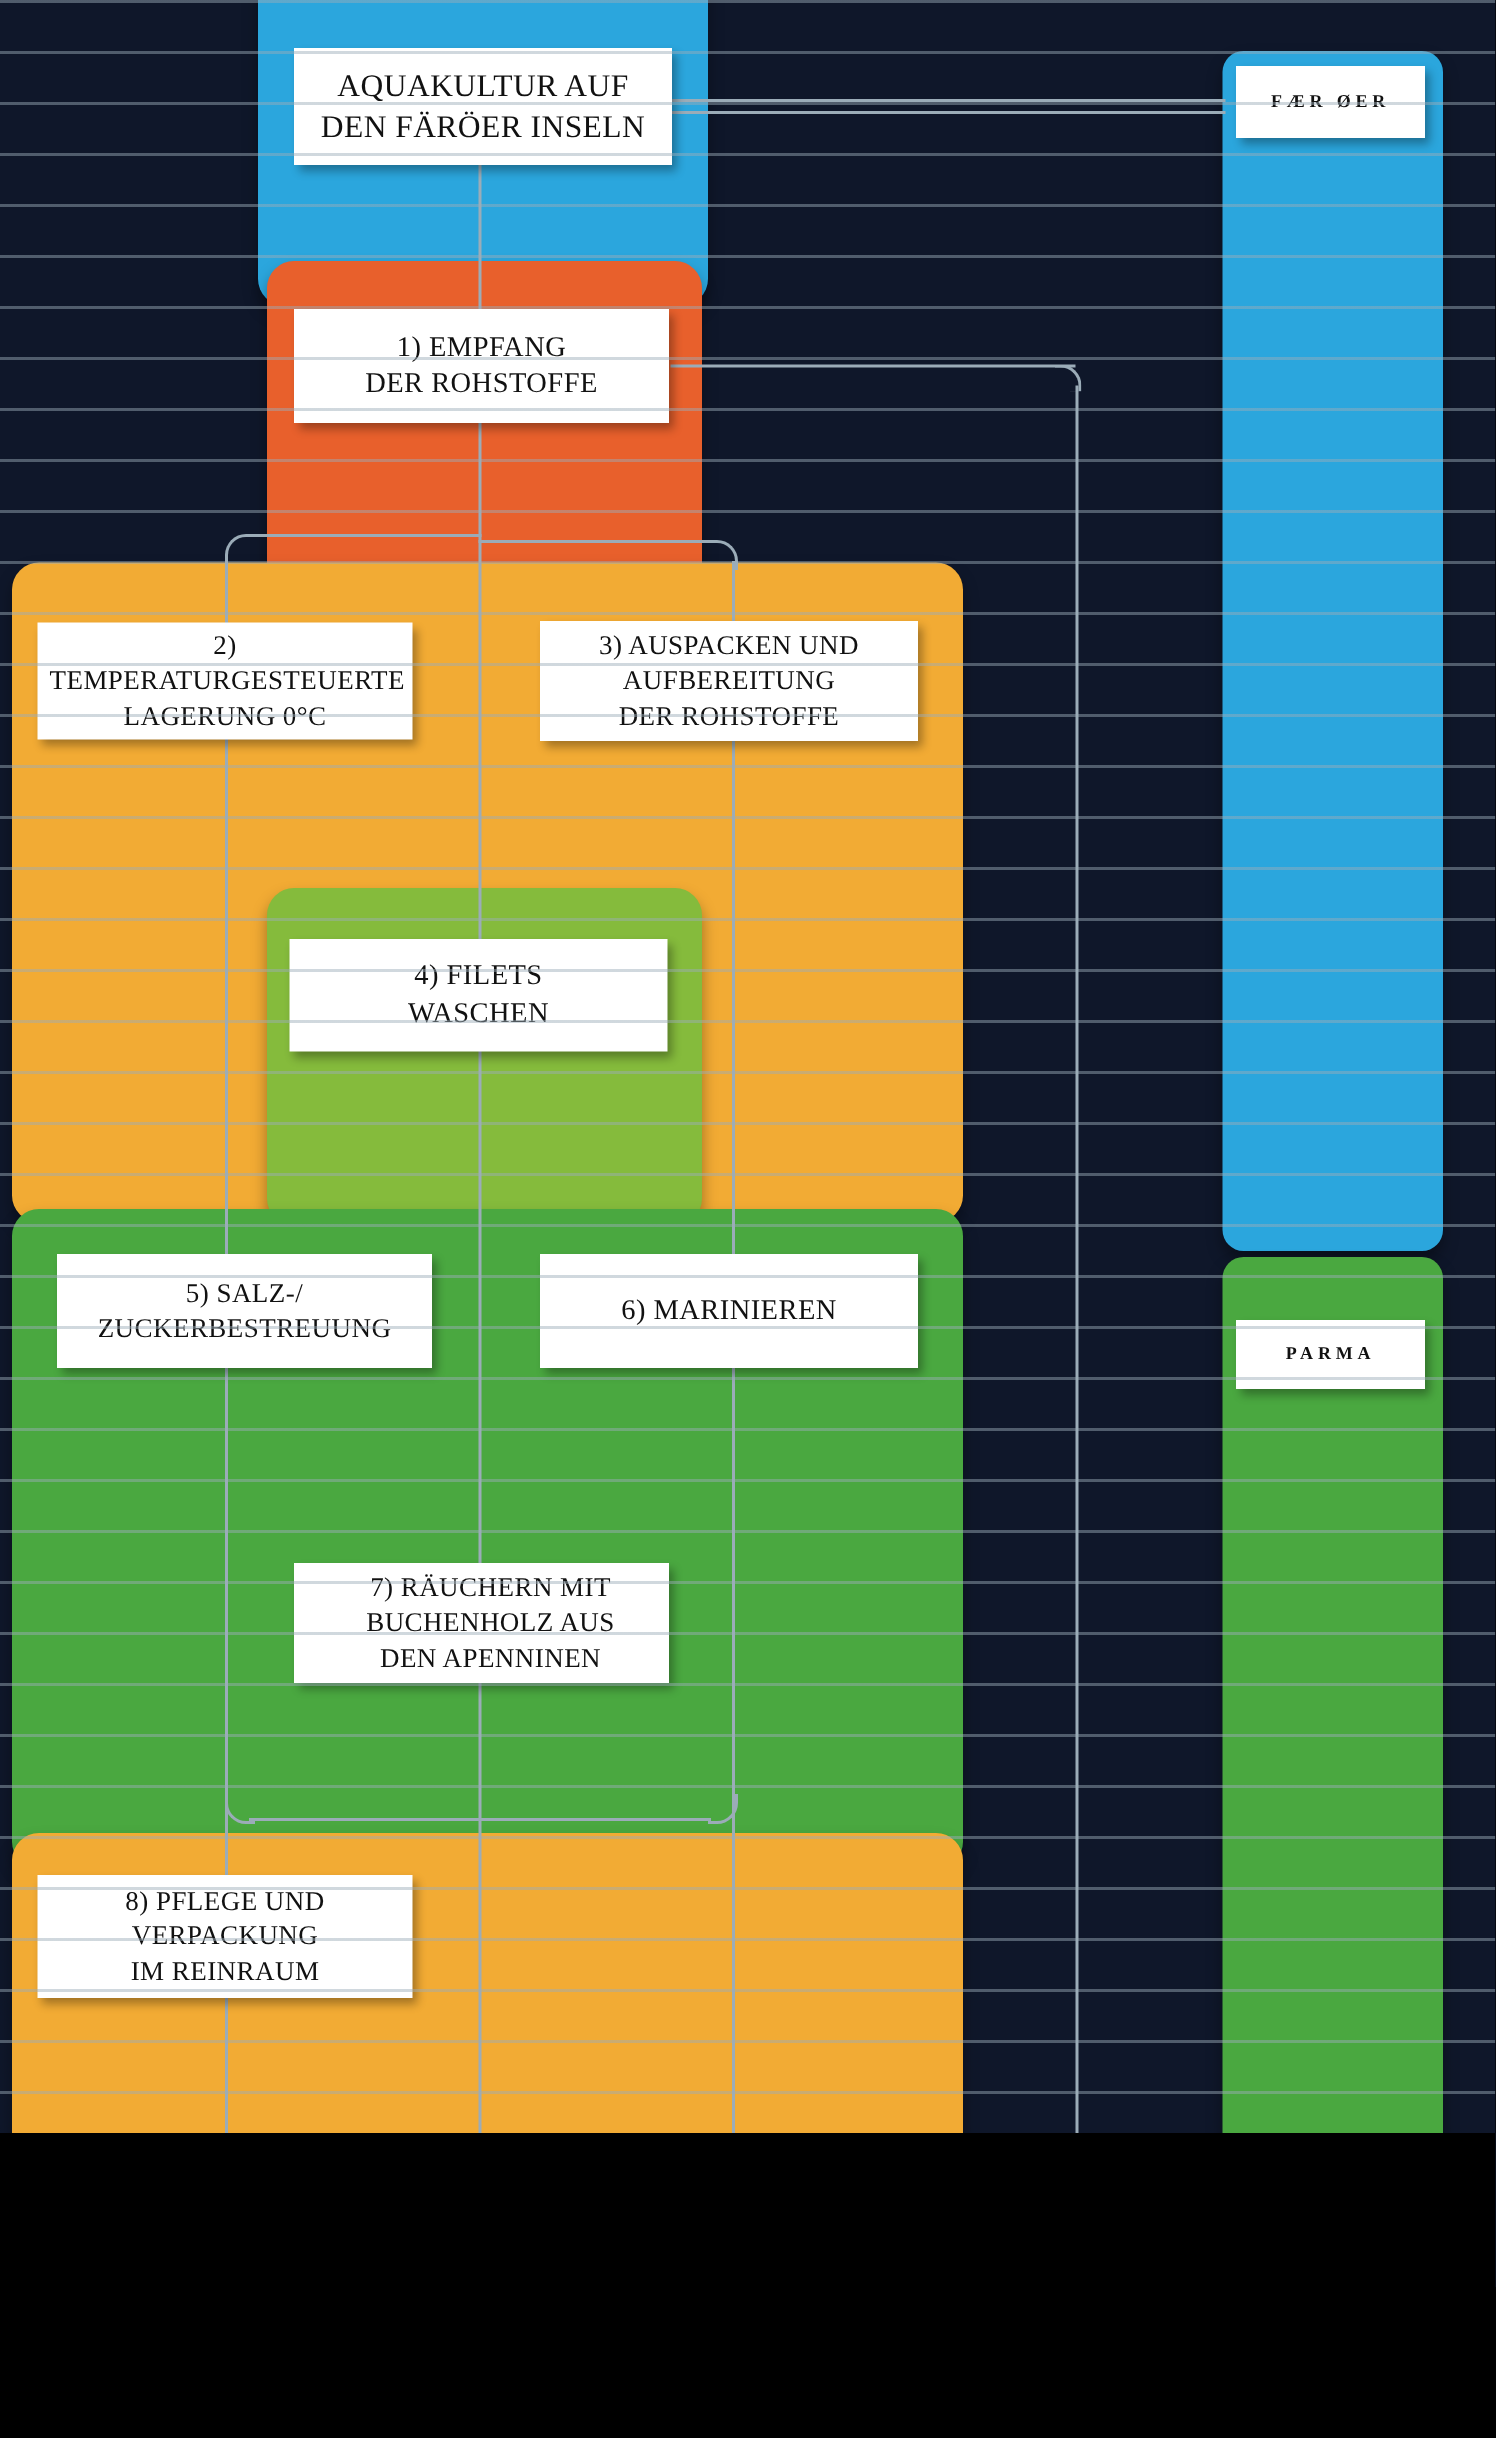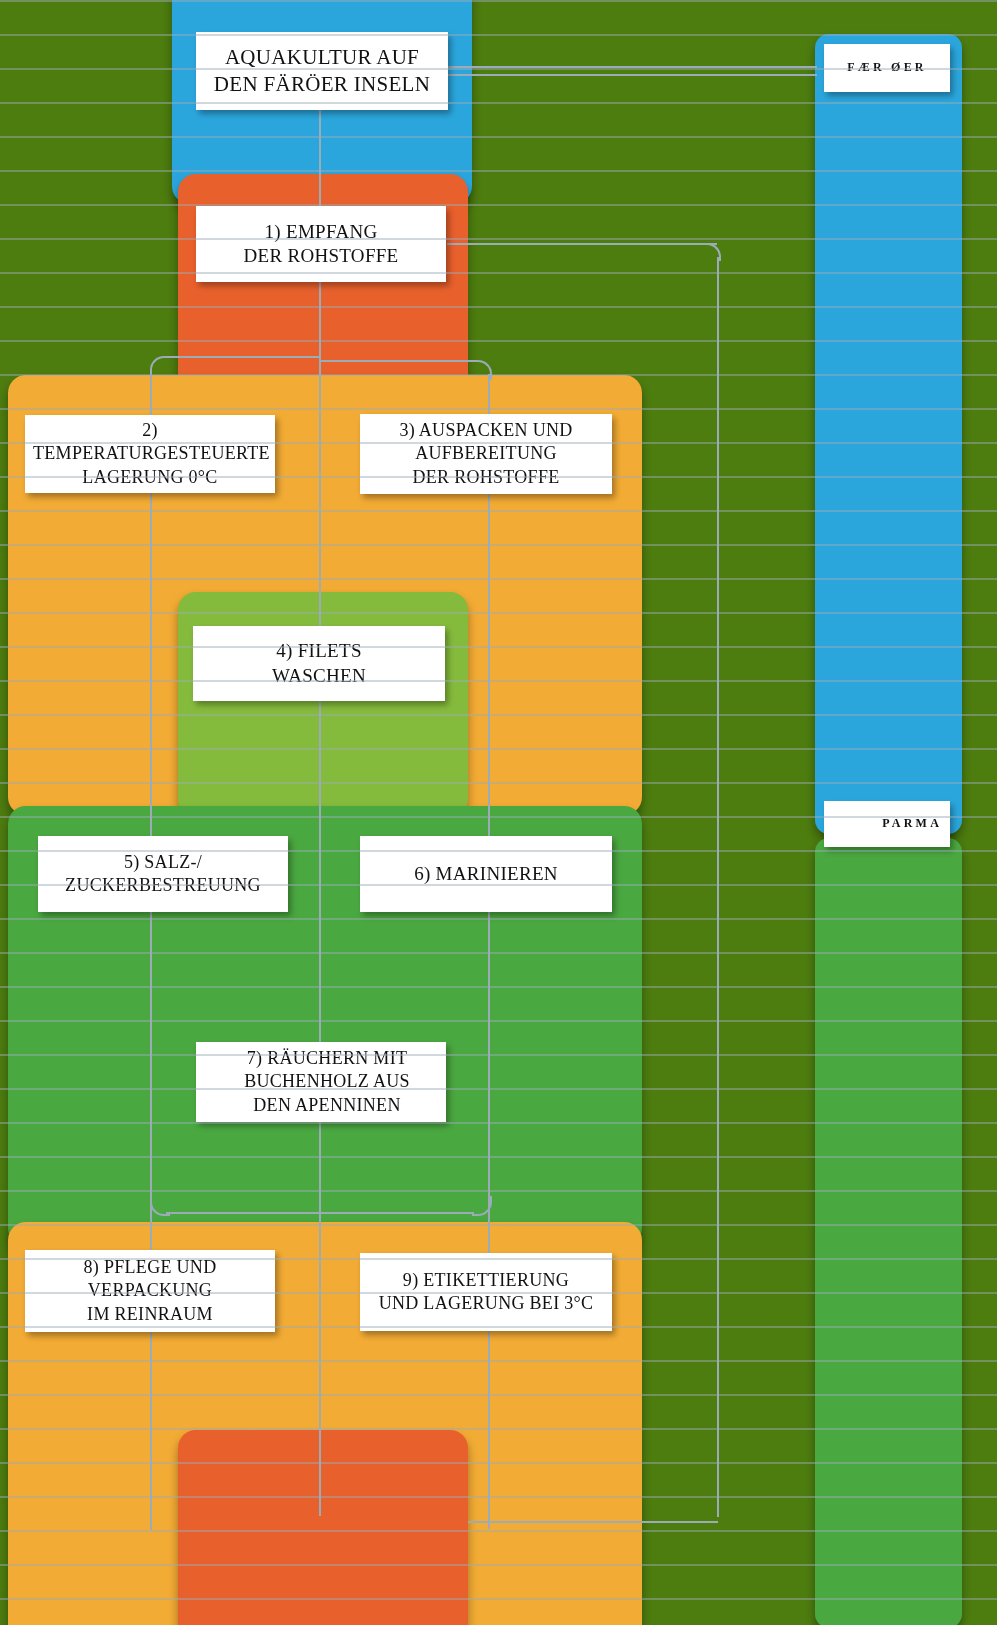--- a/index.html
+++ b/index.html
@@ -3,22 +3,22 @@
 <meta charset="utf-8">
 <style>
   html, body {
     margin: 0;
     padding: 0;
     background: #000000;
   }
   #stage {
     position: relative;
     width: 997px;
-    height: 1625px;
-    background: #4d7c0f;
+    height: 1422px;
+    background: #0f172a;
     overflow: hidden;
     font-family: "Liberation Serif", "DejaVu Serif", serif;
   }
 
   
   .block {
     position: absolute;
     border-radius: 18px;
     box-shadow: 0 6px 10px rgba(0,0,0,0.35);
   }
@@ -206,31 +206,25 @@
   </div>
 
   <div class="card small" style="left:25px; top:1250px; width:250px; height:82px;">
     <span>
       <span>8) PFLEGE UND</span>
       <span>VERPACKUNG</span>
       <span>IM REINRAUM</span>
     </span>
   </div>
 
-  <div class="card small" style="left:360px; top:1253px; width:252px; height:78px;">
-    <span>
-      <span>9) ETIKETTIERUNG</span>
-      <span>UND LAGERUNG BEI 3°C</span>
-    </span>
-  </div>
 
 
   <div class="card origin" style="left:824px; top:44px; width:126px; height:48px;">
     <span>FÆR ØER</span>
   </div>
 
-  <div class="card origin" style="left:824px; top:801px; width:126px; height:46px;text-align:right;">
+  <div class="card origin" style="left:824px; top:880px; width:126px; height:46px;">
     <span>PARMA</span>
   </div>
 
   <div id="scanlines"></div>
 
 </div>
 
 </body></html>

